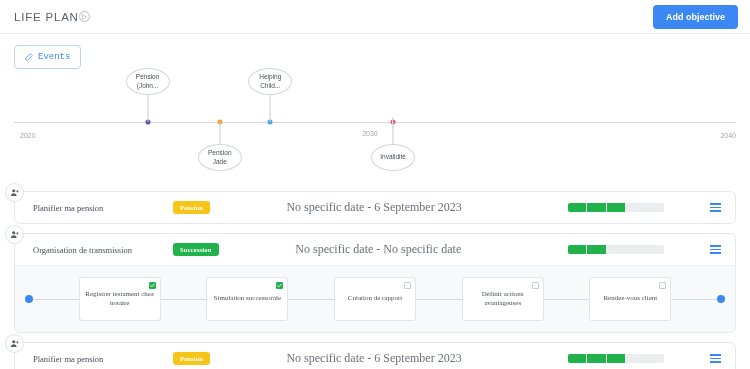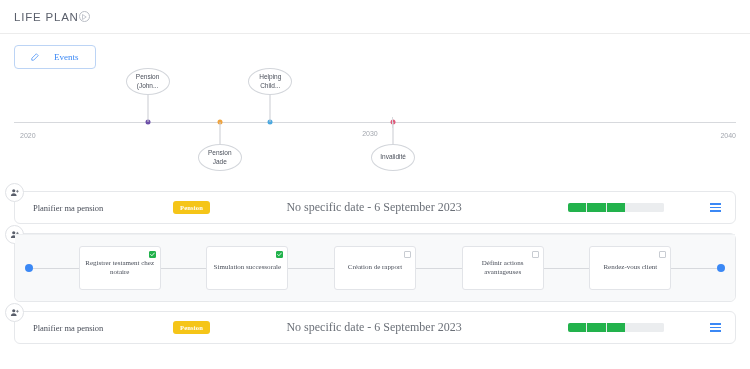--- a/index.html
+++ b/index.html
@@ -52,25 +52,25 @@
     background: #3b88f5; color: #fff;
     border: none; border-radius: 4px;
     font-size: 9px; font-weight: 700;
     padding: 7px 13px; cursor: pointer;
     font-family: inherit;
   }
 
   
   .events-row { padding: 11px 14px 0 14px; }
   .events-btn {
-    display: inline-flex; align-items: center; gap: 15px;
+    display: inline-flex; align-items: center; gap: 5px;
     border: 1px solid #bcd4f5; border-radius: 4px;
     background: #fff; color: #3b88f5;
-    font-size: 9px; padding: 6px 16px; cursor: pointer;
-    font-family: Liberation Serif, serif;
+    font-size: 9px; padding: 6px 10px; cursor: pointer;
+    font-family: Liberation Mono, monospace;
   }
   .events-btn svg { display: block; }
 
   
   .timeline {
     position: relative;
     height: 98px;
     margin: 7px 14px 0 14px;
   }
   .axis {
@@ -199,20 +199,21 @@
   <div class="brand">
     <span>LIFE PLAN</span>
     <span class="brand-play">
       <svg width="5" height="6" viewBox="0 0 5 6">
           <path d="M0.5 0.5 L4.2 3 L0.5 5.5 Z" fill="none" stroke="#b9bdc5" stroke-width="0.8" stroke-linejoin="round"></path>
         </svg>
     </span>
   </div>
 
 
+  <button class="add-obj">Add objective</button>
 </div>
 
 <div class="events-row">
   <button class="events-btn">
     <span>
       <svg width="8" height="8" viewBox="0 0 10 10">
         <path d="M1 9 L1 6.6 L6.7 1 L9 3.3 L3.3 9 Z" fill="none" stroke="#3b88f5" stroke-width="0.9" stroke-linejoin="round"></path>
       </svg>
     </span>
     <span>Events</span>
@@ -289,20 +290,37 @@
         </div>
       </div>
       <div class="card">
         <div class="avatar">
           <svg width="9" height="9" viewBox="0 0 12 12">
             <circle cx="5" cy="3.6" r="2.1" fill="#5a5f6b"></circle>
             <path d="M1.2 10.6c0-2.2 1.7-3.6 3.8-3.6s3.8 1.4 3.8 3.6z" fill="#5a5f6b"></path>
             <path d="M8.6 4.4h2.6M9.9 3.1v2.6" stroke="#5a5f6b" stroke-width="0.9" stroke-linecap="round"></path>
           </svg>
         </div>
+        <div class="card-head">
+          <div class="obj-title">Organisation de transmission</div>
+          <div class="badge succession">Succession</div>
+          <div class="obj-dates">No specific date - No specific date</div>
+          <div class="progress">
+            <div class="seg-cell done"></div>
+            <div class="seg-cell done"></div>
+            <div class="seg-cell"></div>
+            <div class="seg-cell"></div>
+            <div class="seg-cell"></div>
+          </div>
+          <div class="menu-icon">
+            <i></i>
+            <i></i>
+            <i></i>
+          </div>
+        </div>
         <div class="steps-area">
           <div class="endpoint"></div>
           <div class="connector"></div>
           <div class="step">
             <span class="chk checked">
               <svg width="5" height="5" viewBox="0 0 8 8">
                 <path d="M1 4 L3 6 L7 1.6" fill="none" stroke="#fff" stroke-width="1.4" stroke-linecap="round" stroke-linejoin="round"></path>
               </svg>
             </span>
             <span>Registrer testament chez notaire</span>

